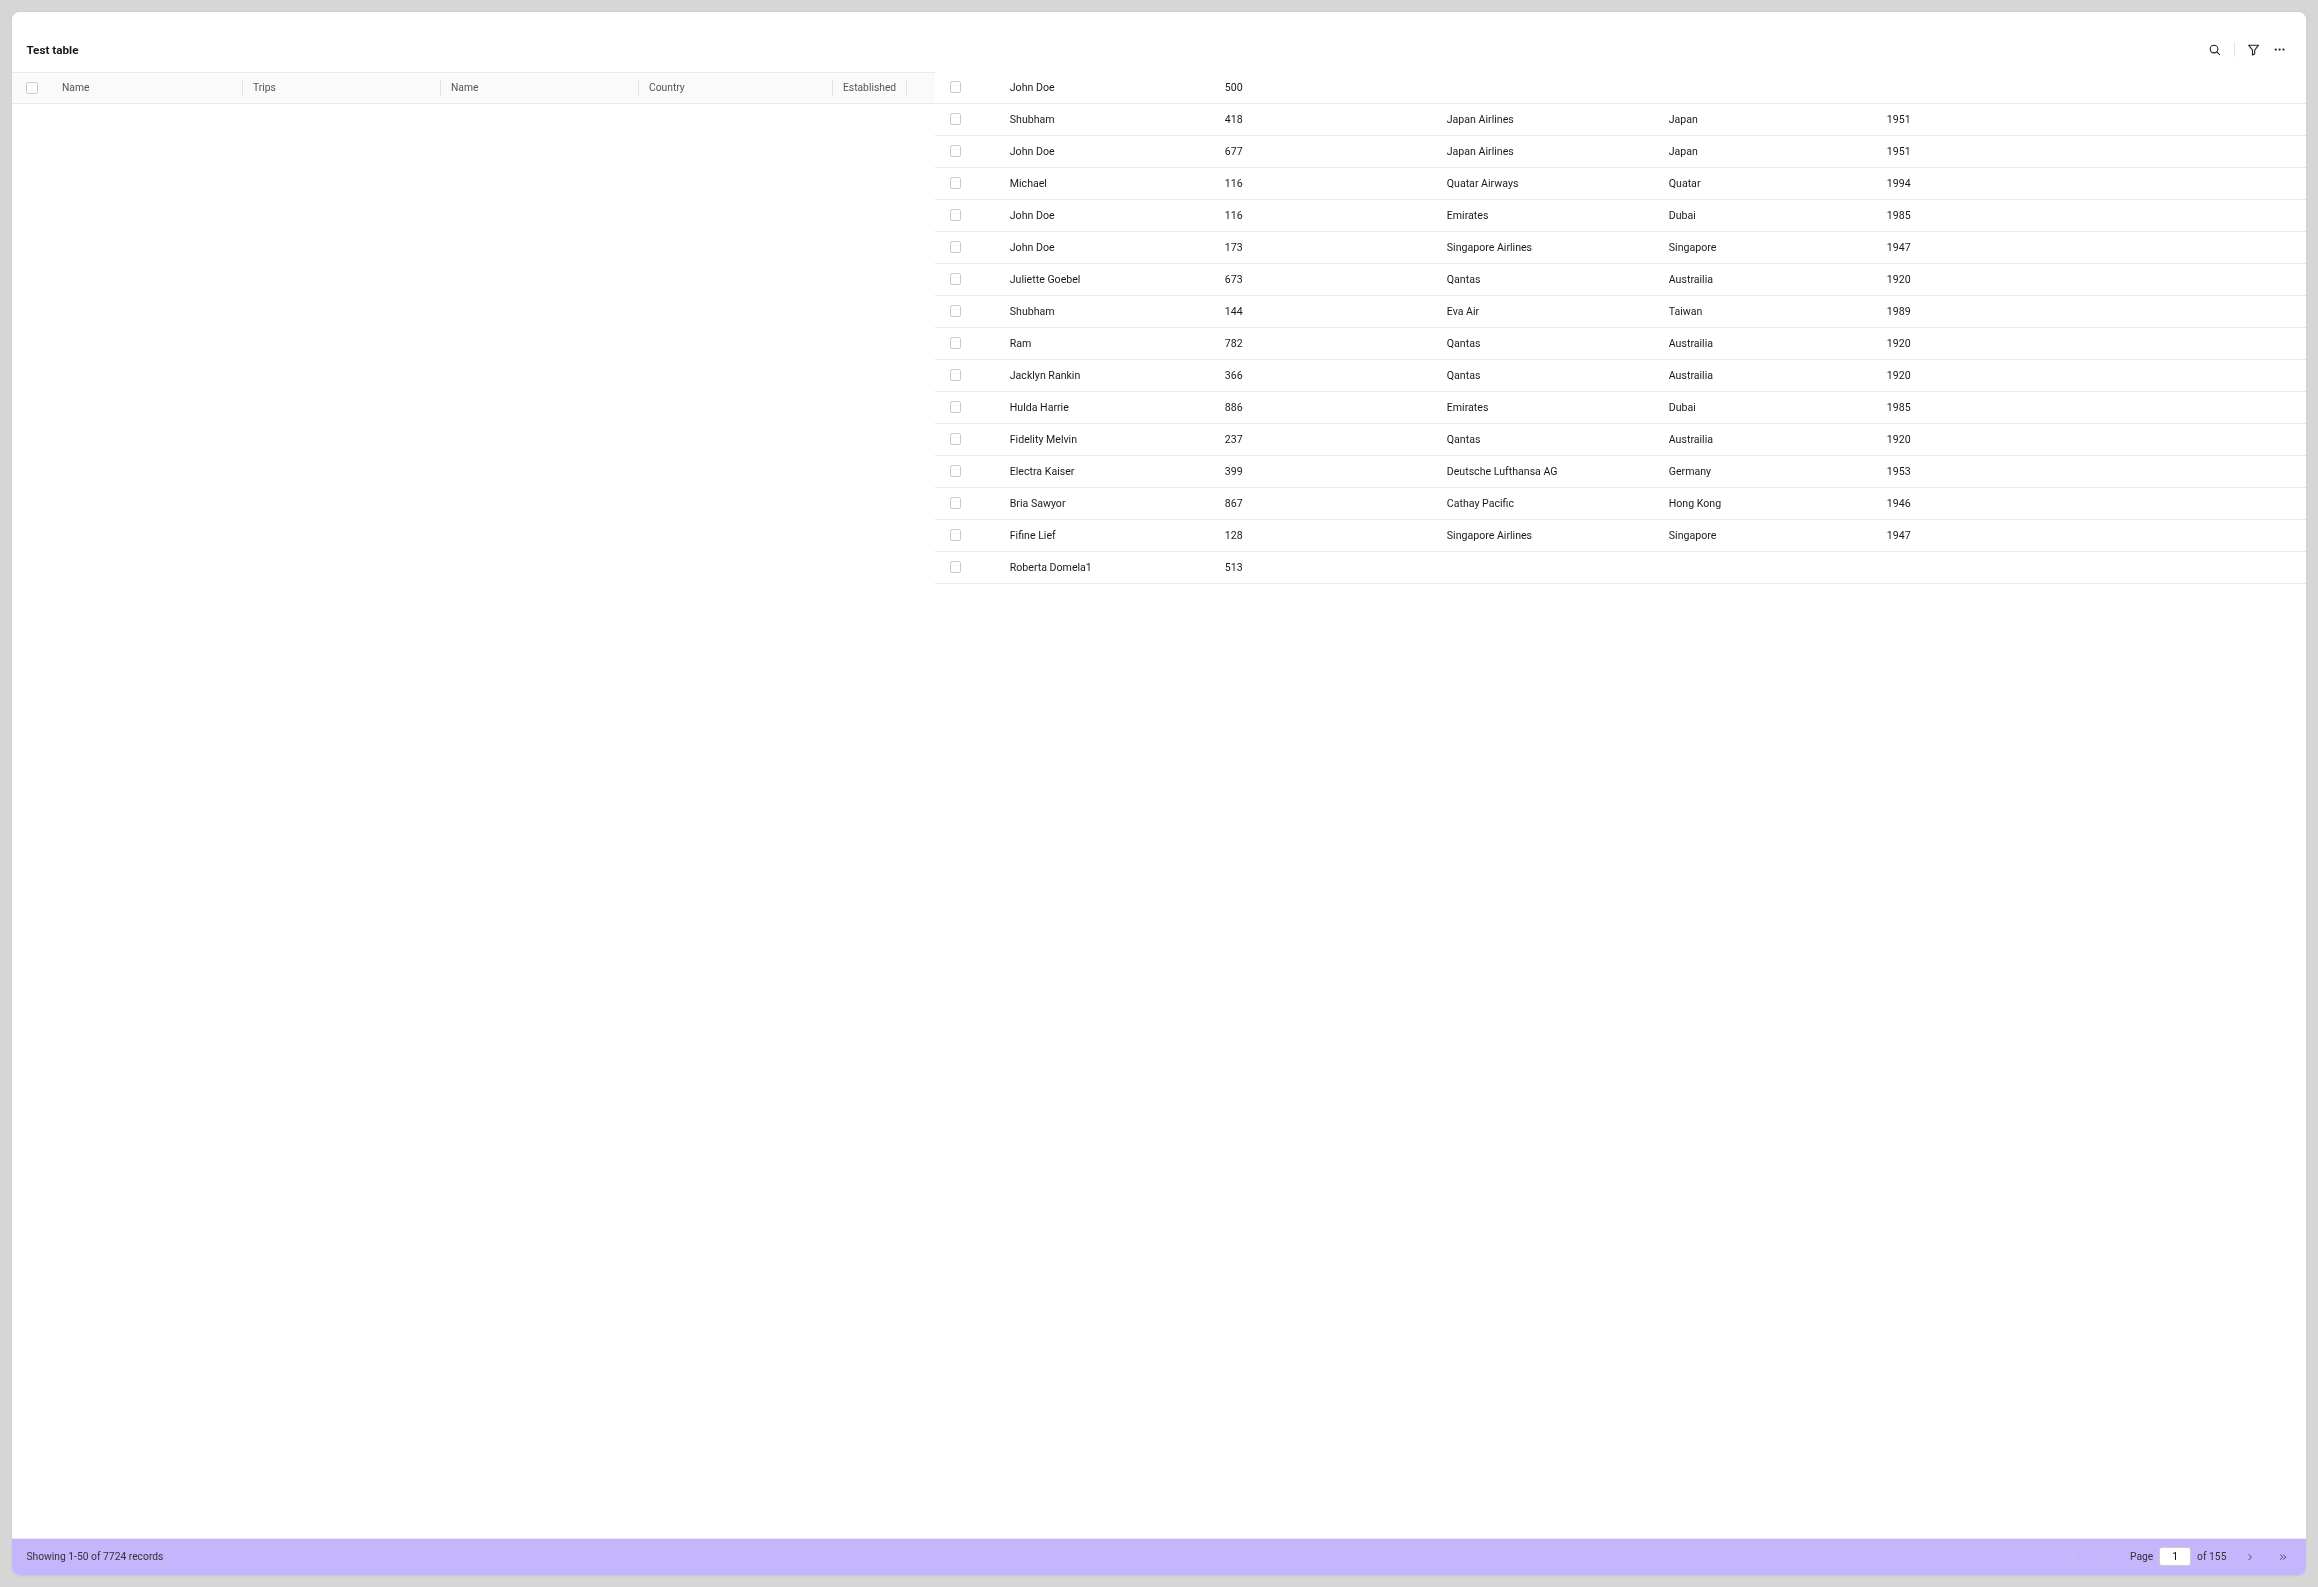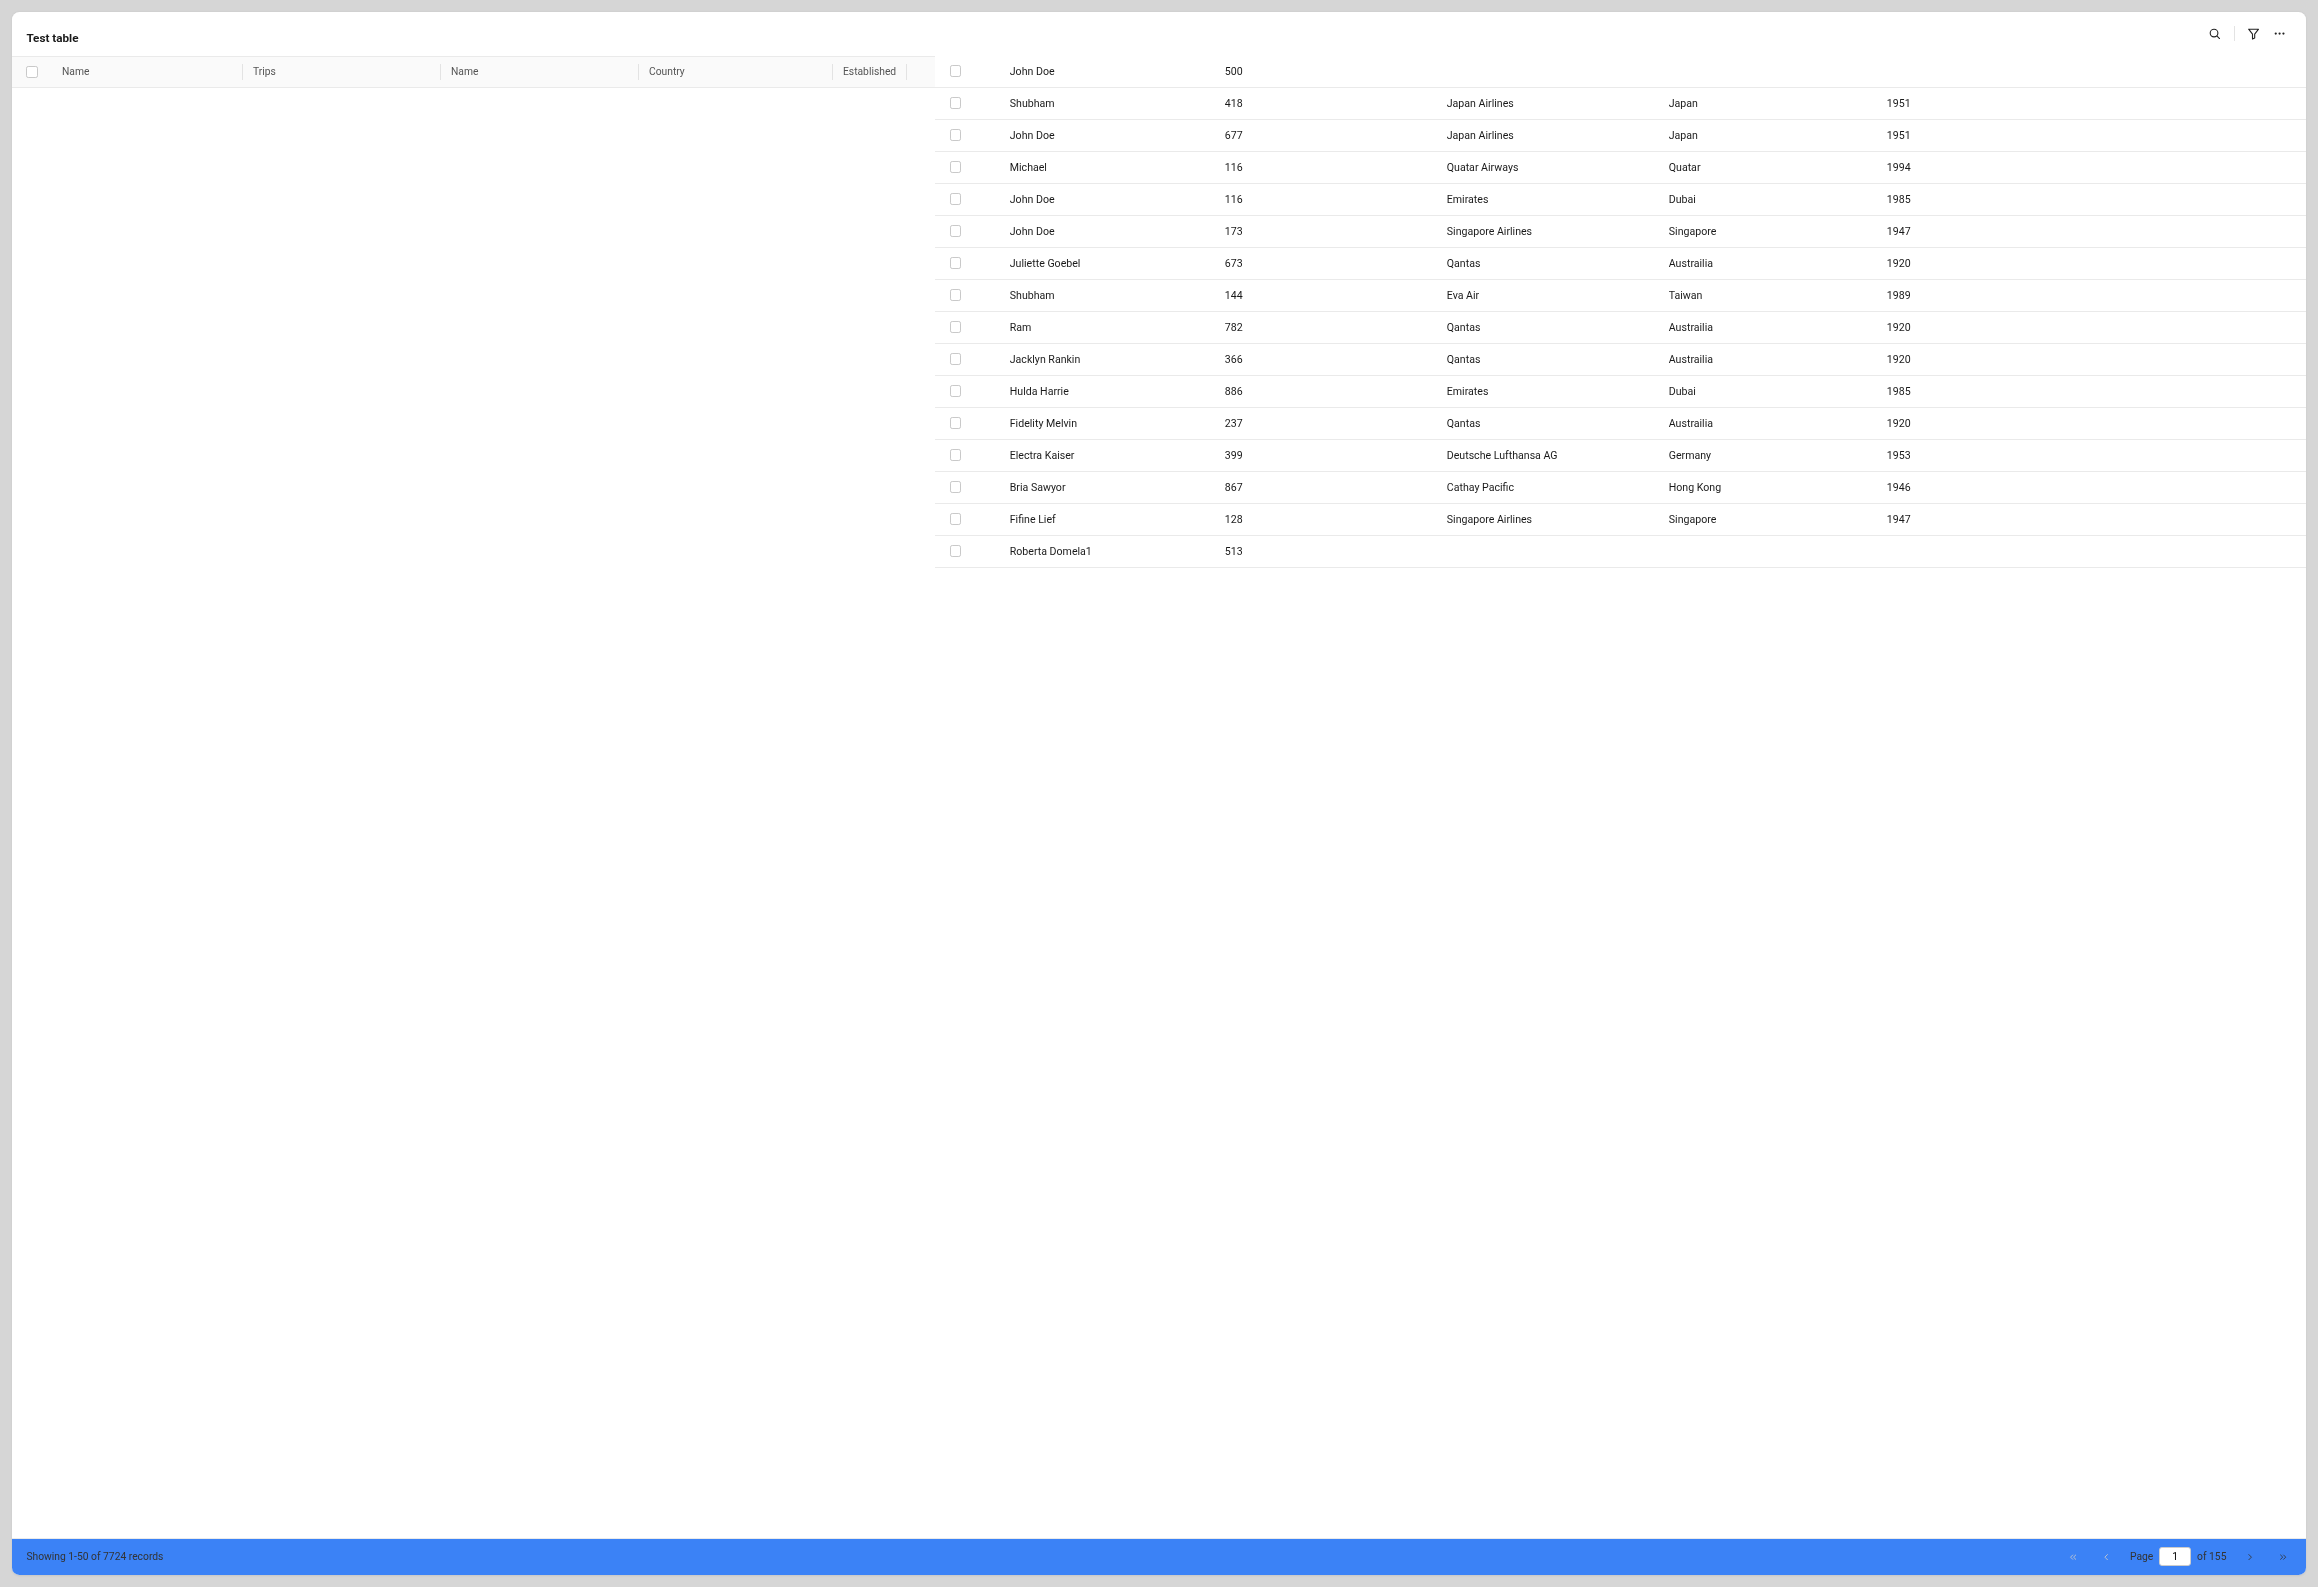--- a/index.html
+++ b/index.html
@@ -14,23 +14,24 @@
       background: #fff;
       border-radius: 7.3px;
       box-shadow: 0 0.7px 2.2px rgba(0,0,0,0.08);
       display: flex;
       flex-direction: column;
       height: calc(100vh - 23.5px);
       overflow: hidden;
     }
     .card-header {
       display: flex;
-      align-items: flex-end;
+      align-items: center;
       justify-content: space-between;
       padding: 10.3px 14.7px;
+      margin-top: 16px;
     }
     .card-title {
       font-weight: 700;
       font-size: 11.7px;
     }
     .header-actions {
       display: flex;
       align-items: center;
       gap: 2.9px;
     }
@@ -105,21 +106,21 @@
       cursor: pointer;
     }
     .footer {
       display: flex;
       align-items: center;
       justify-content: space-between;
       padding: 8.8px 14.7px;
       border-top: 0.7px solid #eaeaea;
       font-size: 10.3px;
       color: #333;
-      background: #3b82f6;
+      background: #c4b5fd;
     }
     .pager {
       display: flex;
       align-items: center;
       gap: 15px;
     }
     .pager-btn {
       width: 17.6px;
       height: 17.6px;
       display: flex;

